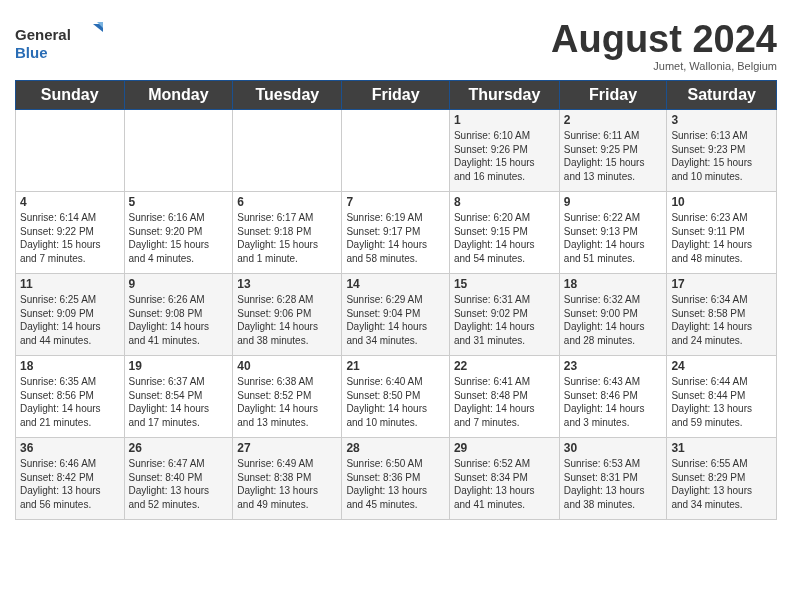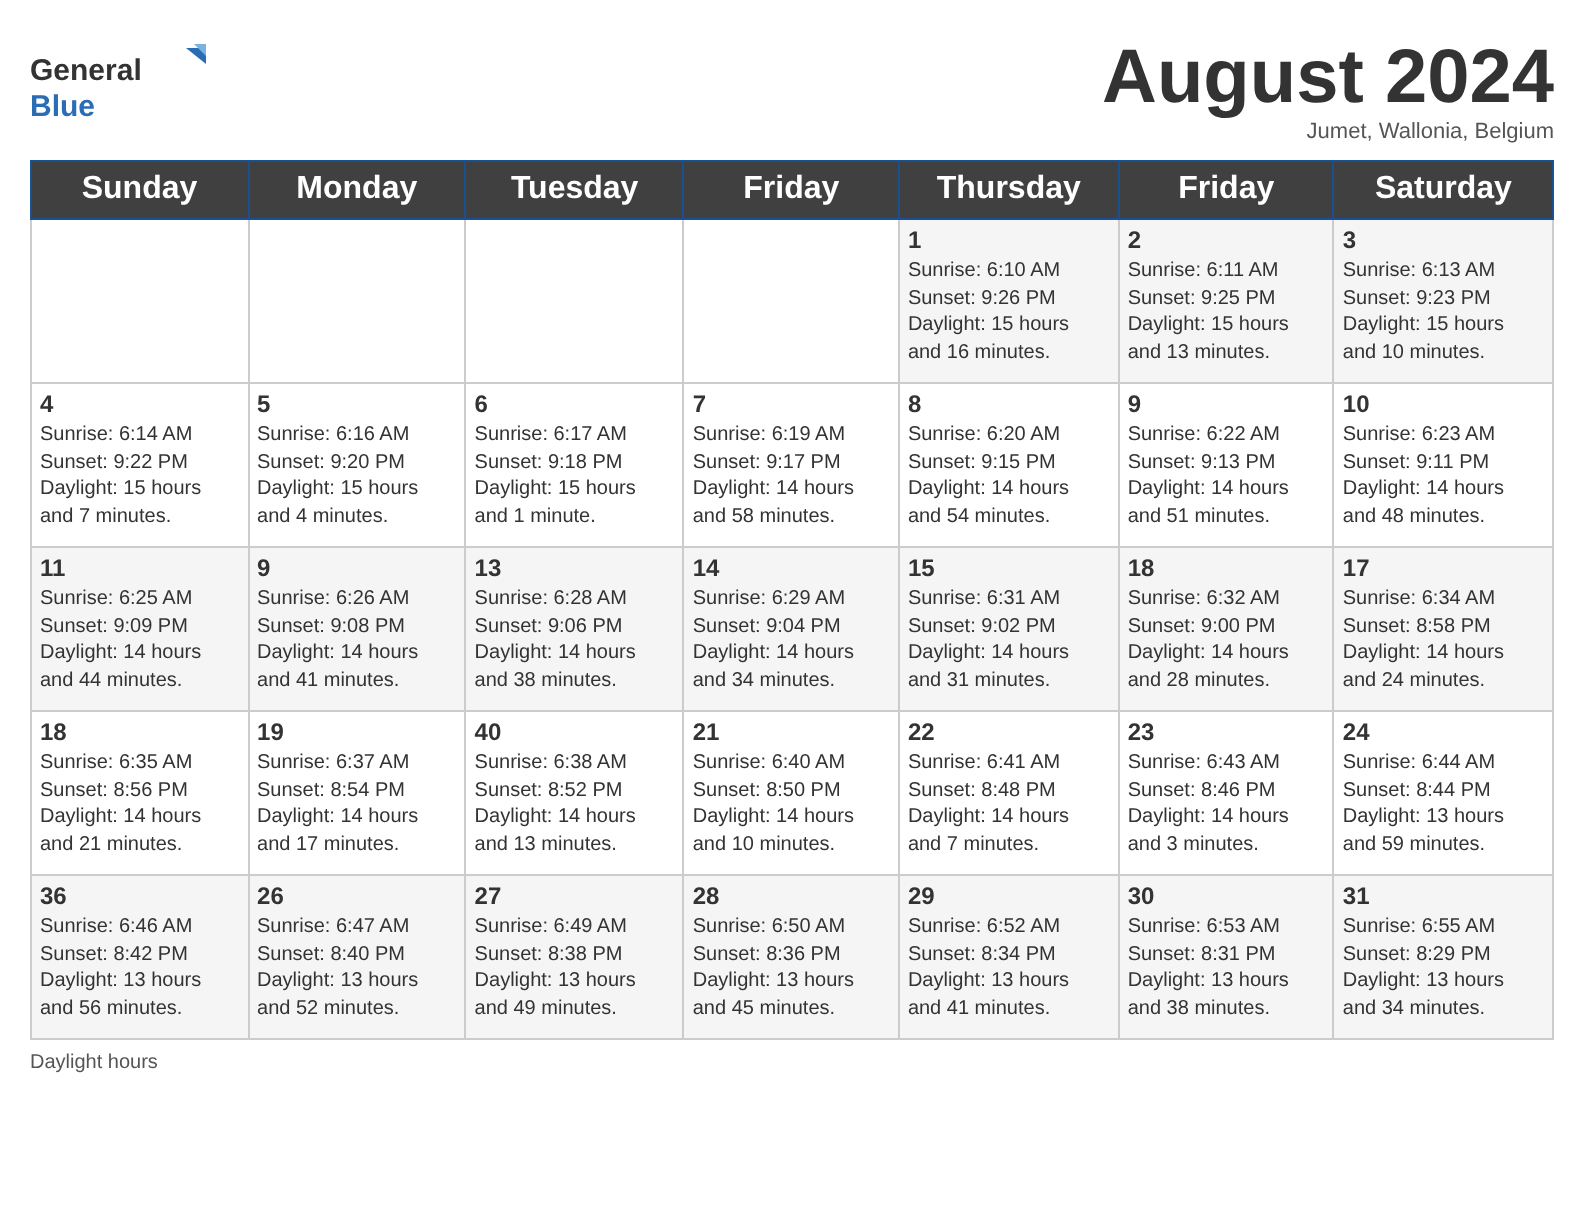--- a/index.html
+++ b/index.html
@@ -213,16 +213,13 @@
             <div class="day-info">Sunrise: 6:53 AM<br>Sunset: 8:31 PM<br>Daylight: 13 hours<br>and 38 minutes.</div>
           </td>
           <td>
             <div class="day-num">31</div>
             <div class="day-info">Sunrise: 6:55 AM<br>Sunset: 8:29 PM<br>Daylight: 13 hours<br>and 34 minutes.</div>
           </td>
         </tr>
       </tbody>
   </table>
 
-  <div class="footer">
-    <span>Daylight hours</span>
-  </div>
 </div>
 
 </body></html>

